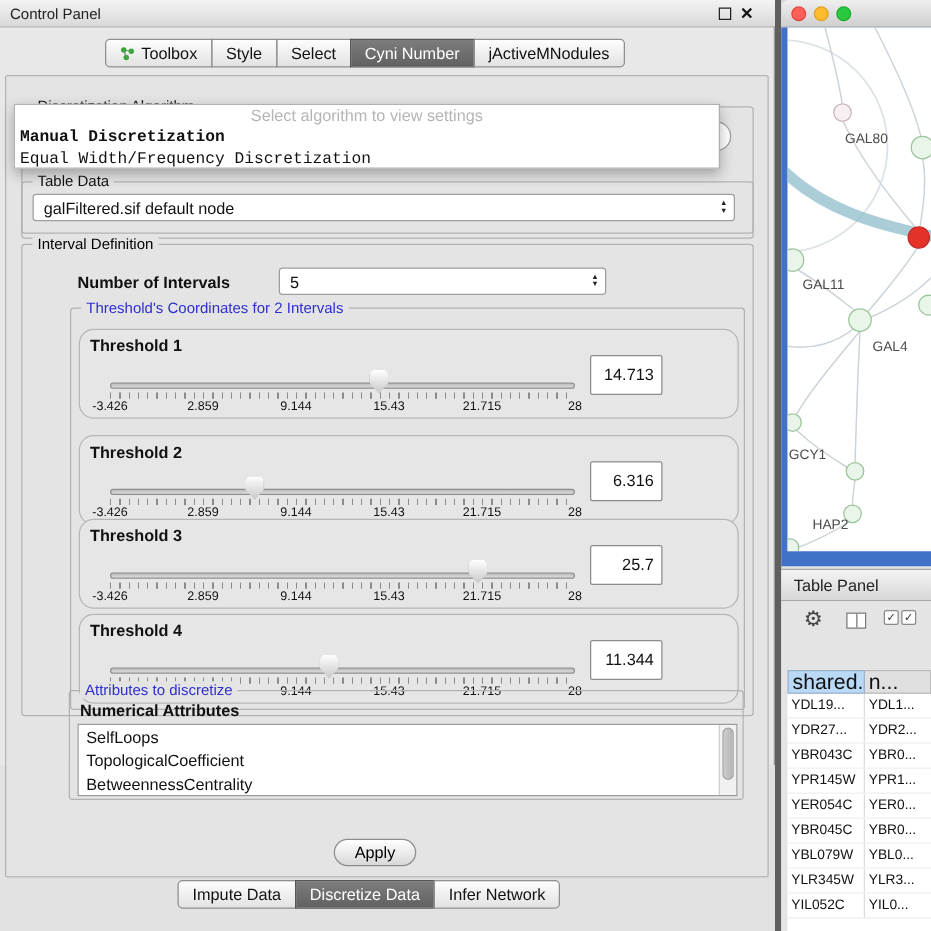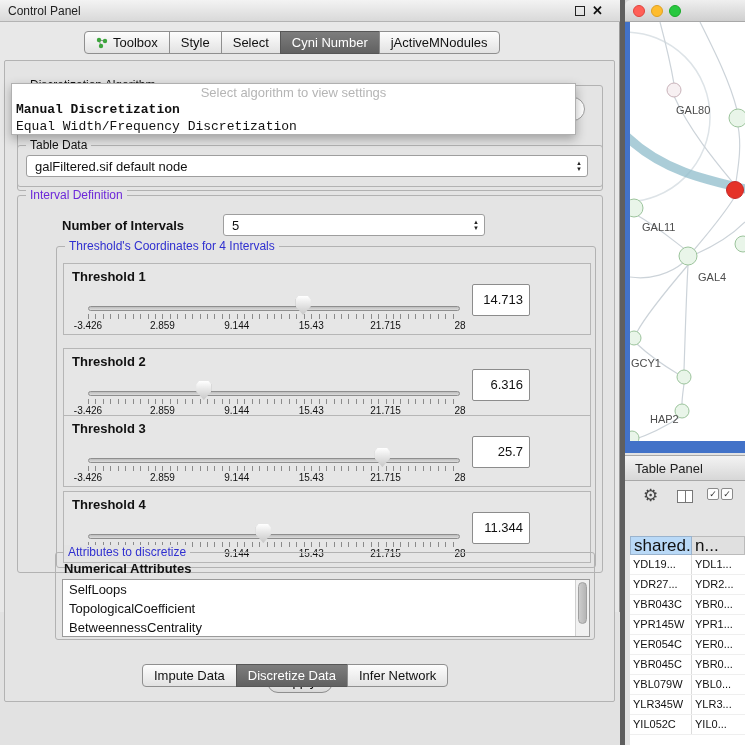--- a/index.html
+++ b/index.html
@@ -15,44 +15,44 @@
   .win-close { left:592px; top:2px; font-size:13px; font-weight:bold; color:#111; line-height:18px; }
 
   
   .tabbar { display:flex; }
   .tab { height:23px; padding:0 11px; font-size:13px; display:flex; align-items:center; gap:5px;
          background:linear-gradient(#fdfdfd,#e2e2e2); border:1px solid #8f8f8f; margin-left:-1px; color:#111; cursor:default; white-space:nowrap; }
   .tab:first-child { border-radius:4px 0 0 4px; margin-left:0; }
   .tab:last-child { border-radius:0 4px 4px 0; }
   .tab.selected { background:linear-gradient(#7d7d7d,#616161); color:#fff; border-color:#565656; }
   .top-tabs { left:84px; top:31px; }
-  .bottom-tabs { left:142px; top:664px;align-items:flex-end; }
+  .bottom-tabs { left:142px; top:704px;align-items:flex-end; }
 
   
   .panel-body { left:4px; top:60px; width:611px; height:642px; border:1px solid #b3b3b3; background:#e4e4e4; border-radius:2px; }
 
   .group { position:absolute; border:1px solid #b2b2b2; border-radius:3px; }
   .glabel { position:absolute; top:-8px; left:8px; background:#e4e4e4; padding:0 4px; font-size:12px; color:#111; white-space:nowrap; }
-  .glabel.green { color:#6d28d9; }
+  .glabel.green { color:#000000; }
   .glabel.blue { color:#2f2fd0; }
 
   .combo { position:absolute; background:#fff; border:1px solid #9e9e9e; border-radius:3px; font-size:13px; color:#111;
            display:flex; align-items:center; padding:0 22px 0 8px; overflow:hidden; }
   .combo .arrows { position:absolute; right:5px; top:50%; transform:translateY(-50%); display:flex; flex-direction:column; align-items:center; font-size:6px; line-height:6px; color:#222; }
   .combo.pill { border-radius:12px; }
 
   
   .algo-popup { left:6px; top:22px; width:565px; height:52px; background:#fff; border:1px solid #b0b0b0;
                 box-shadow:0 4px 10px rgba(0,0,0,.3); z-index:50; }
   .algo-popup .ph { text-align:center; font-size:13px; color:#b5b5b5; line-height:17px; }
   .algo-popup .opt { font-size:13px; line-height:17px; padding-left:4px;font-family:Liberation Mono, monospace; }
   .algo-popup .opt.bold { font-weight:bold; }
 
   
-  .thr { position:absolute; left:6px; width:528px; height:72px; border:1px solid #b6b6b6; background:#e6e6e6; border-radius:0; }
+  .thr { position:absolute; left:6px; width:528px; height:72px; border:1px solid #b6b6b6; background:#e6e6e6; border-radius:12px; }
   .thr-label { position:absolute; left:8px; top:5px; font-size:13px; font-weight:bold; }
   .track-area { position:absolute; left:24px; top:42px; width:372px; height:5px; }
   .track { position:absolute; left:0; top:0; width:100%; height:5px; background:linear-gradient(#bdbdbd,#dcdcdc); border:1px solid #8e8e8e; border-radius:3px; }
   .ticks { position:absolute; left:0; top:8px; width:100%; height:5px;
            background:repeating-linear-gradient(90deg,#8a8a8a 0 1px,transparent 1px 7.44px); }
   .thumb { position:absolute; top:-10px; width:15px; height:19px; margin-left:-7px;
            background:linear-gradient(#ffffff,#c7c7c7);
            clip-path:polygon(18% 0,82% 0,100% 18%,100% 55%,50% 100%,0 55%,0 18%);
            filter:drop-shadow(0 0 1px #777); }
   .scale { position:absolute; left:0; top:14px; width:100%; height:12px; }
@@ -168,21 +168,21 @@
       <span class="bold-label" style="left:44px; top:22px;">Number of Intervals</span>
       <div class="combo" style="left:205px; top:18px; width:262px; height:22px;">
         <span>5</span>
         <span class="arrows">
             <span>▲</span>
             <span>▼</span>
           </span>
       </div>
 
       <div class="group" style="left:38px; top:50px; width:540px; height:322px;">
-        <span class="glabel blue">Threshold's Coordinates for 4 Intervals</span>
+        <span class="glabel blue">Threshold's Coordinates for 2 Intervals</span>
 
         <div class="thr" style="top:16px;">
           <div class="thr-label">Threshold 1</div>
           <div class="track-area">
             <div class="track"></div>
             <div class="ticks"></div>
             <div class="thumb" style="left: 57.7%;"></div>
             <div class="scale">
               <span style="left:0%">-3.426</span>
               <span style="left:20%">2.859</span>

